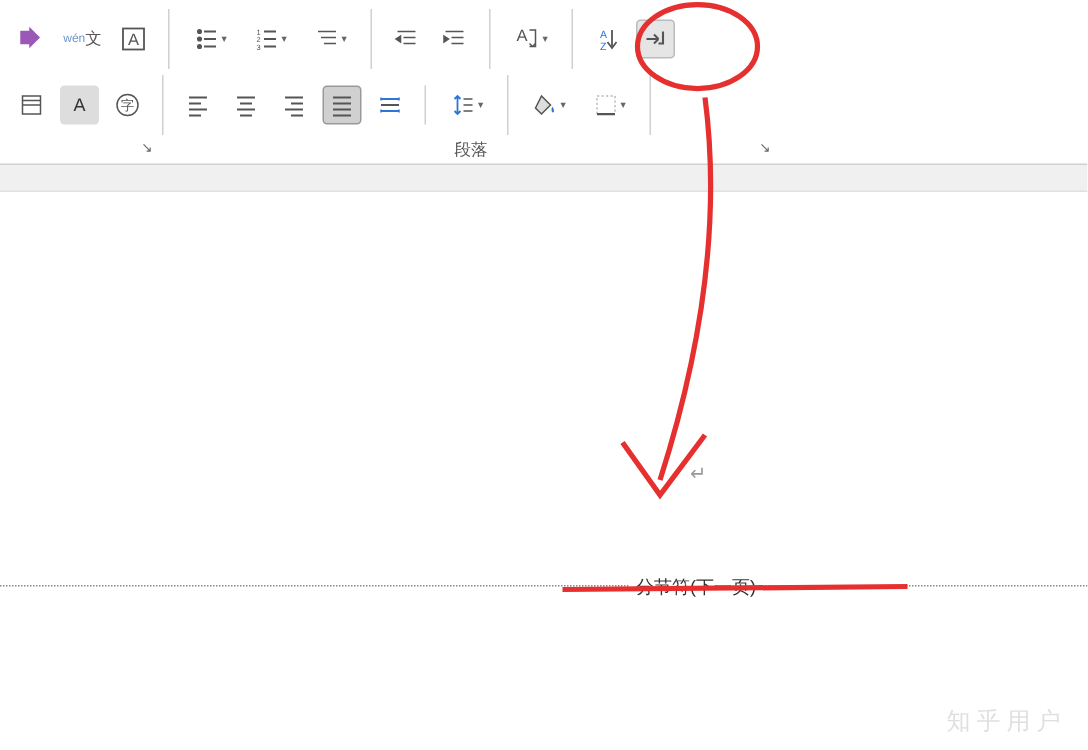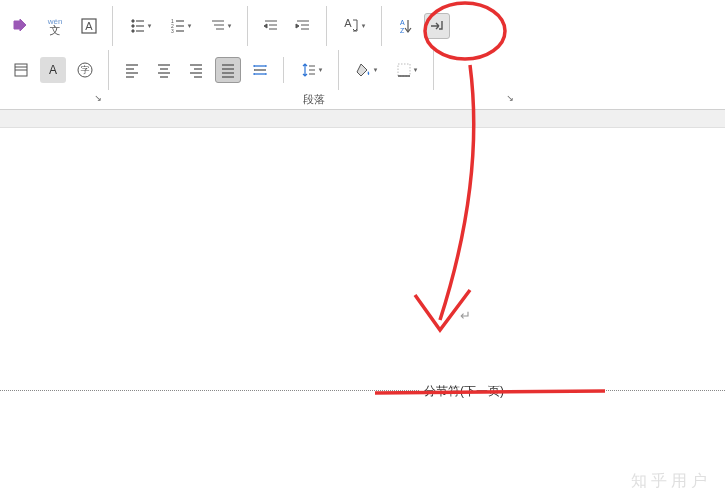--- a/index.html
+++ b/index.html
@@ -34,21 +34,21 @@
 </head>
 <body>
 
 <div class="ribbon">
   <div class="toolbar-row">
     <button class="icon-btn">
         <svg viewBox="0 0 18 18">
           <path d="M2 4 L8 4 L8 2 L14 8 L8 14 L8 12 L2 12 Z" class="purple" fill="#c99bd6" stroke-width="1"></path>
         </svg>
       </button>
-    <button class="icon-btn" style="flex-direction:column;width:30px">
+    <button class="icon-btn" style="width:30px">
         <span class="wen-label">wén</span>
         <span class="wen-label" style="font-size:11px;color:#555">文</span>
       </button>
     <button class="icon-btn">
         <svg viewBox="0 0 18 18">
           <rect x="2" y="2" width="14" height="14" class="gray" stroke-width="1.2"></rect>
           <text x="9" y="13" font-size="11" fill="#555" text-anchor="middle">A</text>
         </svg>
       </button>
     <span class="sep"></span>

